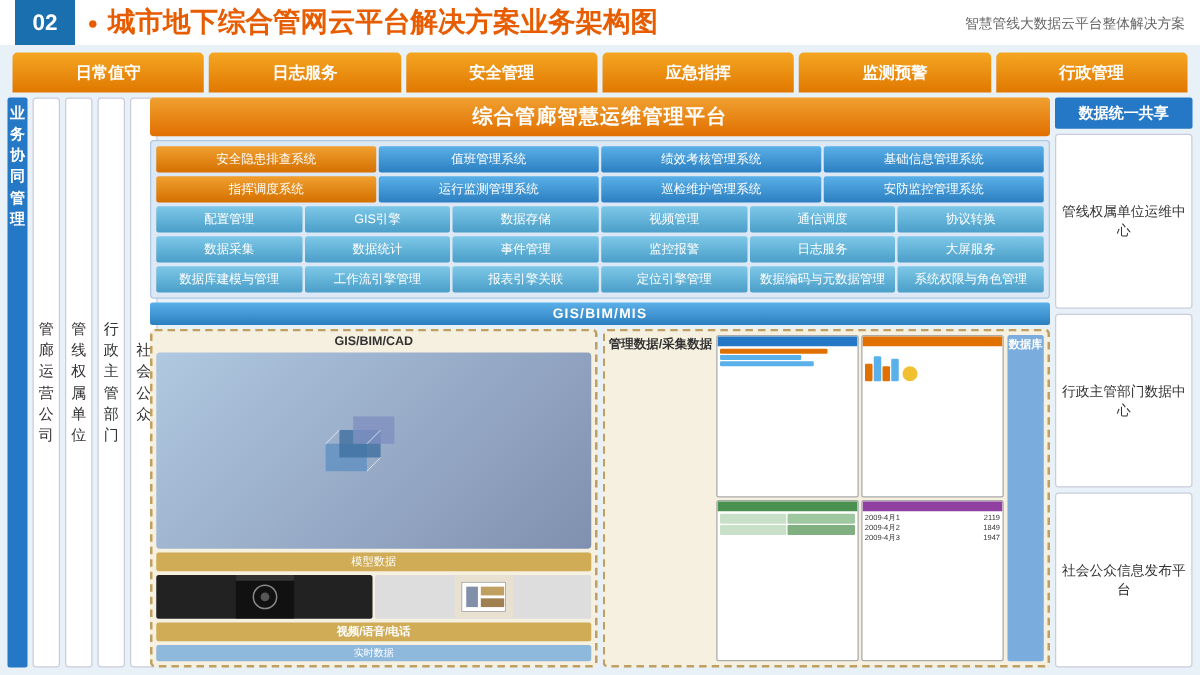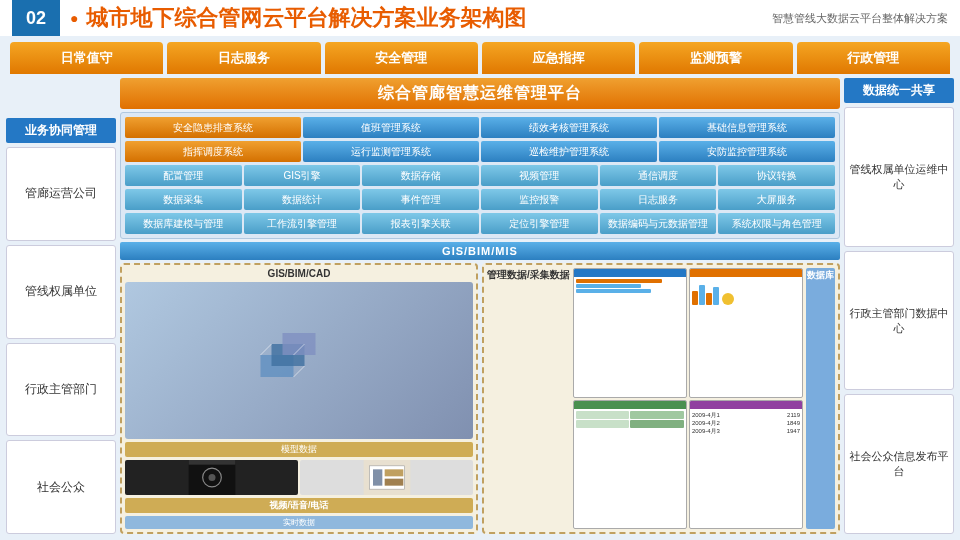--- a/index.html
+++ b/index.html
@@ -108,23 +108,22 @@
     .content-body {
       flex: 1;
       display: flex;
       gap: 4px;
     }
 
     
     .left-panel {
       width: 110px;
       display: flex;
-      flex-direction: column;
-      gap: 4px;
-      margin-top: 40px;
+      flex-direction: row;
+      gap: 4px;
     }
     .left-header {
       background: #2478c5;
       color: white;
       font-size: 12px;
       font-weight: bold;
       text-align: center;
       padding: 4px 2px;
       border-radius: 2px;
     }

